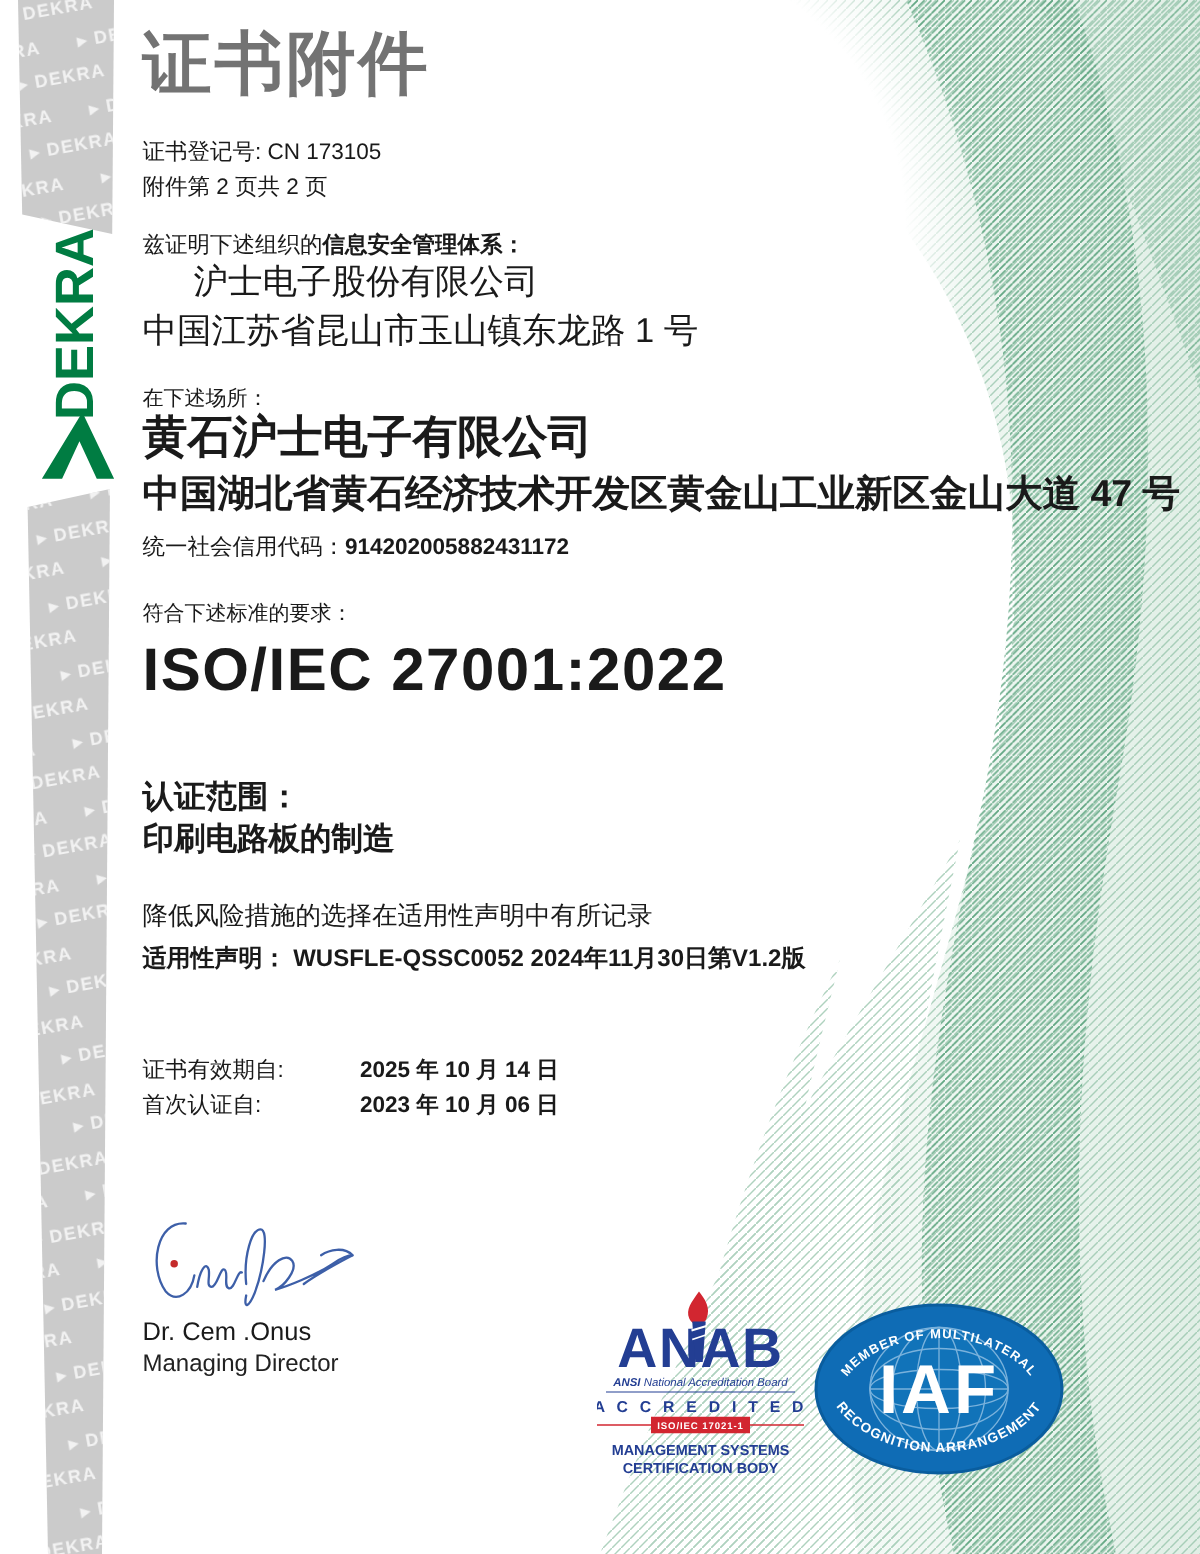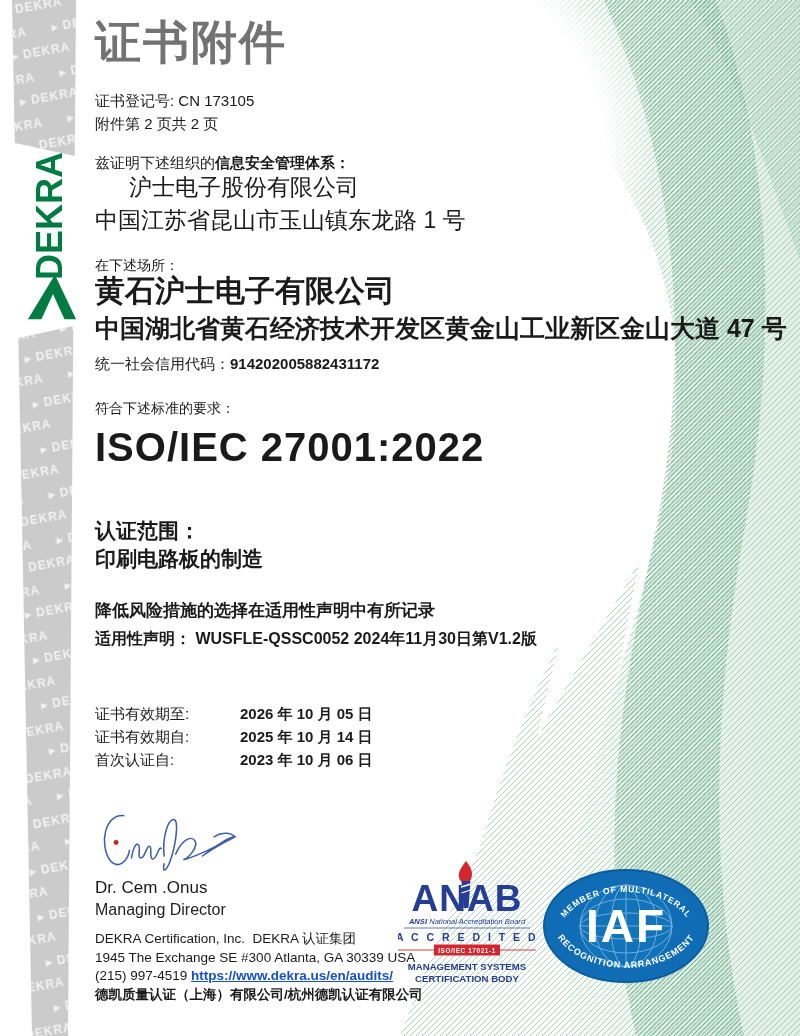--- a/index.html
+++ b/index.html
@@ -27,21 +27,21 @@
   .org{top:172px;font-size:23px;margin-left:34px;}
   .orgaddr{top:205px;font-size:23px;}
   .sitelabel{top:257px;font-size:14px;}
   .sitename{top:271px;font-size:30px;font-weight:700;text-align:right;}
   .siteaddr{top:312px;font-size:25px;font-weight:700;}
   .uscc{top:355px;font-size:15px;}
   .stdlabel{top:400px;font-size:14px;font-family:Liberation Serif, serif;}
   .standard{top:425px;font-size:40px;font-weight:700;letter-spacing:1px;}
   .scopelabel{top:517px;font-size:21px;font-weight:700;}
   .scope{top:545px;font-size:21px;font-weight:700;}
-  .soanote{top:599px;font-size:17px;font-weight:700;}
+  .soanote{top:599px;font-size:17px;font-weight:400;}
   .soa{top:629px;font-size:16px;font-weight:700;}
   .validity{top:702px;font-size:15px;line-height:23px;}
   .vlabel{display:inline-block;width:145px;}
   .vvalue{font-weight:600;}
   .sig{position:absolute;left:92px;top:808px;}
   .signame{top:878px;font-size:17px;}
   .sigrole{top:901px;font-size:16px;color:#222;}
   .footer{top:930px;font-size:13.5px;line-height:18.5px;}
   .link{color:#1550C8;font-weight:700;text-decoration:underline;}
   .anab{position:absolute;left:398px;top:860px;}
@@ -121,44 +121,37 @@
     <div class="abs stdlabel">符合下述标准的要求：</div>
     <div class="abs standard">ISO/IEC 27001:2022</div>
 
     <div class="abs scopelabel">认证范围：</div>
     <div class="abs scope">印刷电路板的制造</div>
 
     <div class="abs soanote">降低风险措施的选择在适用性声明中有所记录</div>
     <div class="abs soa"><span>适用性声明：</span> <span>WUSFLE-QSSC0052 2024年11月30日第V1.2版</span></div>
 
     <div class="abs validity">
-      <div><span class="vlabel">证书有效期至:</span><span class="vvalue">2026 年 10 月 05 日</span></div>
       <div><span class="vlabel">证书有效期自:</span><span class="vvalue">2025 年 10 月 14 日</span></div>
       <div><span class="vlabel">首次认证自:</span><span class="vvalue">2023 年 10 月 06 日</span></div>
     </div>
 
     <svg class="sig" width="150" height="72" viewBox="0 0 150 75" aria-hidden="true">
       <g fill="none" stroke="#3D5FA8" stroke-width="1.6" stroke-linecap="round">
         <path d="M30,8 C10,6 4,38 16,55 C24,64 34,56 36,44"></path>
         <path d="M38,52 C40,40 44,34 46,40 C47,45 44,52 48,52 C52,52 54,38 57,40 C60,42 56,52 60,53 C64,54 66,40 69,42"></path>
         <path d="M72,50 C70,30 76,12 82,12 C88,12 84,40 78,56 C74,66 70,68 72,58"></path>
         <path d="M84,48 C90,34 100,28 104,34 C108,40 98,52 92,54 C100,52 120,44 132,36 C138,32 142,30 146,30 C138,34 120,44 112,50"></path>
         <path d="M146,30 C140,24 130,26 124,30"></path>
       </g>
       <circle cx="22" cy="36" r="2.6" fill="#C42B2B"></circle>
     </svg>
     <div class="abs signame">Dr. Cem .Onus</div>
     <div class="abs sigrole">Managing Director</div>
 
-    <div class="abs footer">
-      <div>DEKRA Certification, Inc.&nbsp; DEKRA 认证集团</div>
-      <div>1945 The Exchange SE #300 Atlanta, GA 30339 USA</div>
-      <div><span>(215) 997-4519 </span><a class="link" href="#">https://www.dekra.us/en/audits/</a></div>
-      <div class="b">德凯质量认证（上海）有限公司/杭州德凯认证有限公司</div>
-    </div>
 
     <svg class="anab" width="138" height="130" viewBox="0 0 138 130" aria-hidden="true">
       <text x="69" y="51" text-anchor="middle" class="an-navy" style="font:800 37px 'Liberation Sans',sans-serif;letter-spacing:1px">ANAB</text>
       <g>
         <path d="M68,1 C63,8 59,13 61.5,19 C63.5,24 71,24.5 73,19 C76,12 72,6 68,1 Z" fill="#D22630"></path>
         <path d="M63.5,21 L72.5,21 L70.5,48 L65.5,48 Z" fill="#233E93"></path>
         <line x1="63" y1="27" x2="73" y2="24" stroke="#ffffff" stroke-width="1.4"></line>
         <line x1="63.5" y1="33" x2="72.5" y2="30" stroke="#ffffff" stroke-width="1.2"></line>
       </g>
       <text x="69" y="64" text-anchor="middle" class="an-navy" style="font:italic 7.6px 'Liberation Sans',sans-serif">

